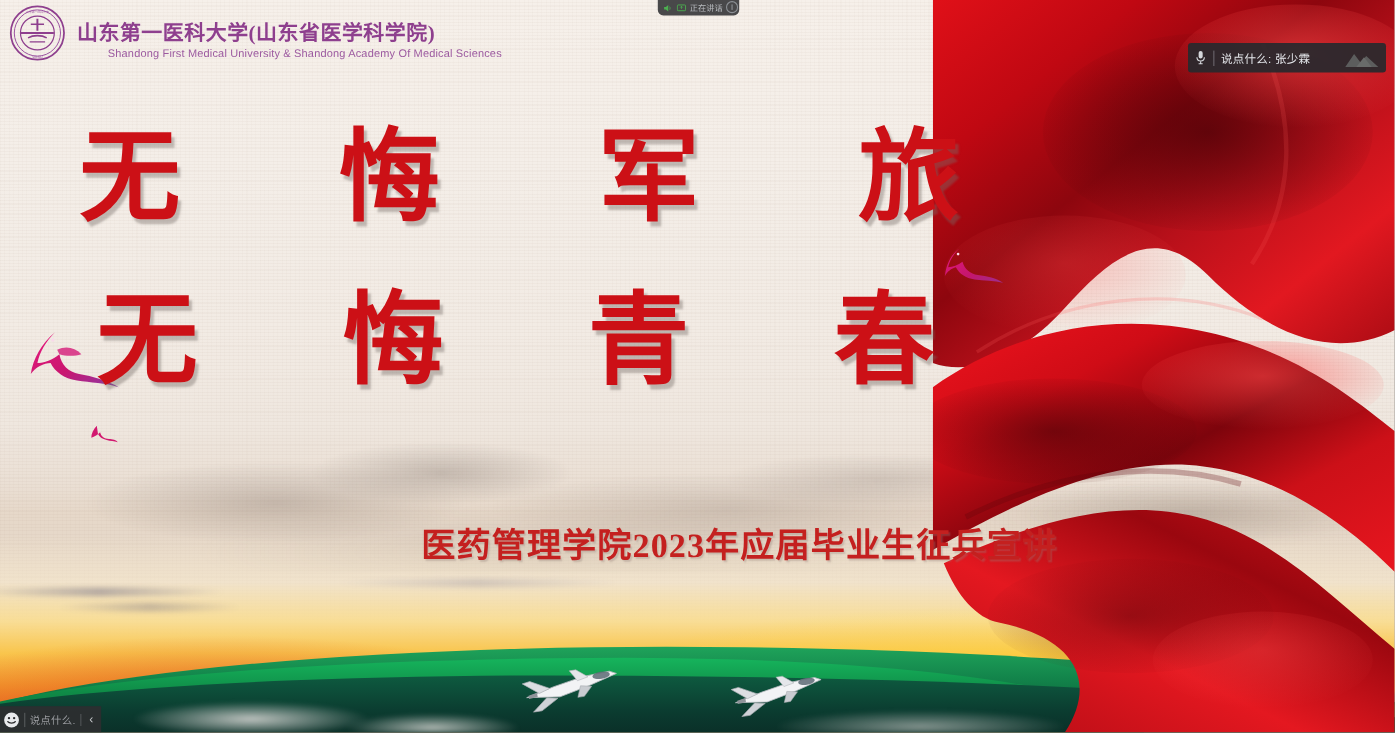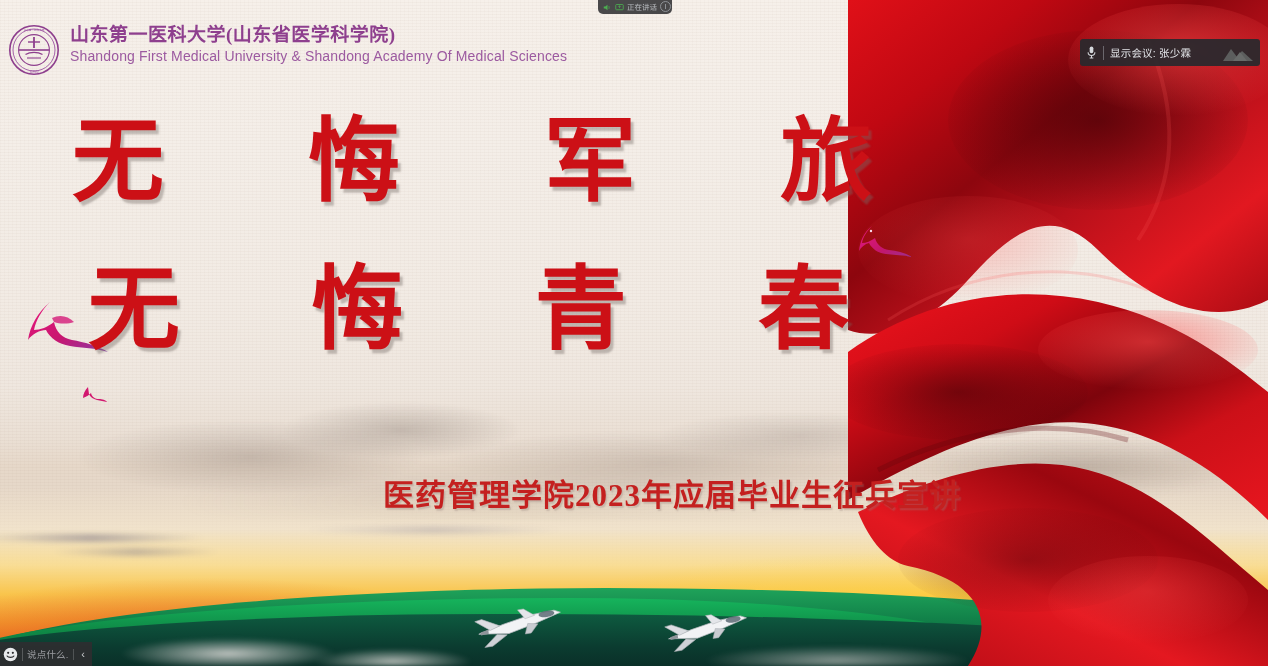--- a/index.html
+++ b/index.html
@@ -154,33 +154,33 @@
   
   .bird{position:absolute;pointer-events:none;}
   .bird svg{display:block;}
 
   
   .jet{position:absolute;pointer-events:none;}
   .jet svg{display:block;}
 
   
   .logo-block{
-    position:absolute;left:8px;top:24px;
-    display:flex;align-items:flex-start;gap:10px;
+    position:absolute;left:8px;top:4px;
+    display:flex;align-items:flex-end;gap:10px;
   }
   .seal{width:52px;height:52px;flex:0 0 52px;}
   .logo-text{display:flex;flex-direction:column;justify-content:center;gap:2px;}
   .logo-cn{
     font-family:"Liberation Serif","DejaVu Serif",serif;
     font-size:19px;font-weight:700;color:#8e3f8e;letter-spacing:.5px;
     white-space:nowrap;line-height:1.15;
   }
   .logo-en{
-    font-size:14px;color:#9c5aa0;letter-spacing:.15px;
-    white-space:nowrap;line-height:1.2;
+    font-size:10px;color:#9c5aa0;letter-spacing:.15px;
+    white-space:nowrap;line-height:1.2;margin-left:28px;
   }
 
   
   .title-wrap{
     position:absolute;left:72px;top:116px;width:800px;
   }
   .title-line{
     display:flex;justify-content:space-between;
     font-family:"Liberation Serif","DejaVu Serif",serif;
     font-weight:700;
@@ -468,21 +468,21 @@
     <span class="tt-circle"></span>
   </div>
 
   <div class="speaker-bar">
     <svg class="mic-ico" viewBox="0 0 12 16" aria-hidden="true">
       <rect x="4" y="1.4" width="4" height="7.4" rx="2" fill="#d5d8dc"></rect>
       <path d="M2.3 7.6c0 2.1 1.6 3.6 3.7 3.6s3.7-1.5 3.7-3.6" stroke="#d5d8dc" stroke-width="1.1" fill="none"></path>
       <path d="M6 11.4v2.4M4 13.9h4" stroke="#d5d8dc" stroke-width="1.1"></path>
     </svg>
     <span class="sb-divider"></span>
-    <span class="speaker-name">显示会议: 张少霖</span>
+    <span class="speaker-name">说点什么: 张少霖</span>
     <svg class="sb-thumb" viewBox="0 0 32 18" aria-hidden="true">
       <path d="M1 17 L9 5 L15 13 L20 7 L31 17 Z" fill="#7e8a86"></path>
       <path d="M11 17 L18 8 L25 17 Z" fill="#96a29d"></path>
     </svg>
   </div>
 
   <div class="chat-bar">
     <svg class="emoji-ico" viewBox="0 0 16 16" aria-hidden="true">
       <circle cx="8" cy="8" r="7.2" fill="#e8eaec"></circle>
       <circle cx="5.5" cy="6.2" r="1.15" fill="#2b2c2e"></circle>

